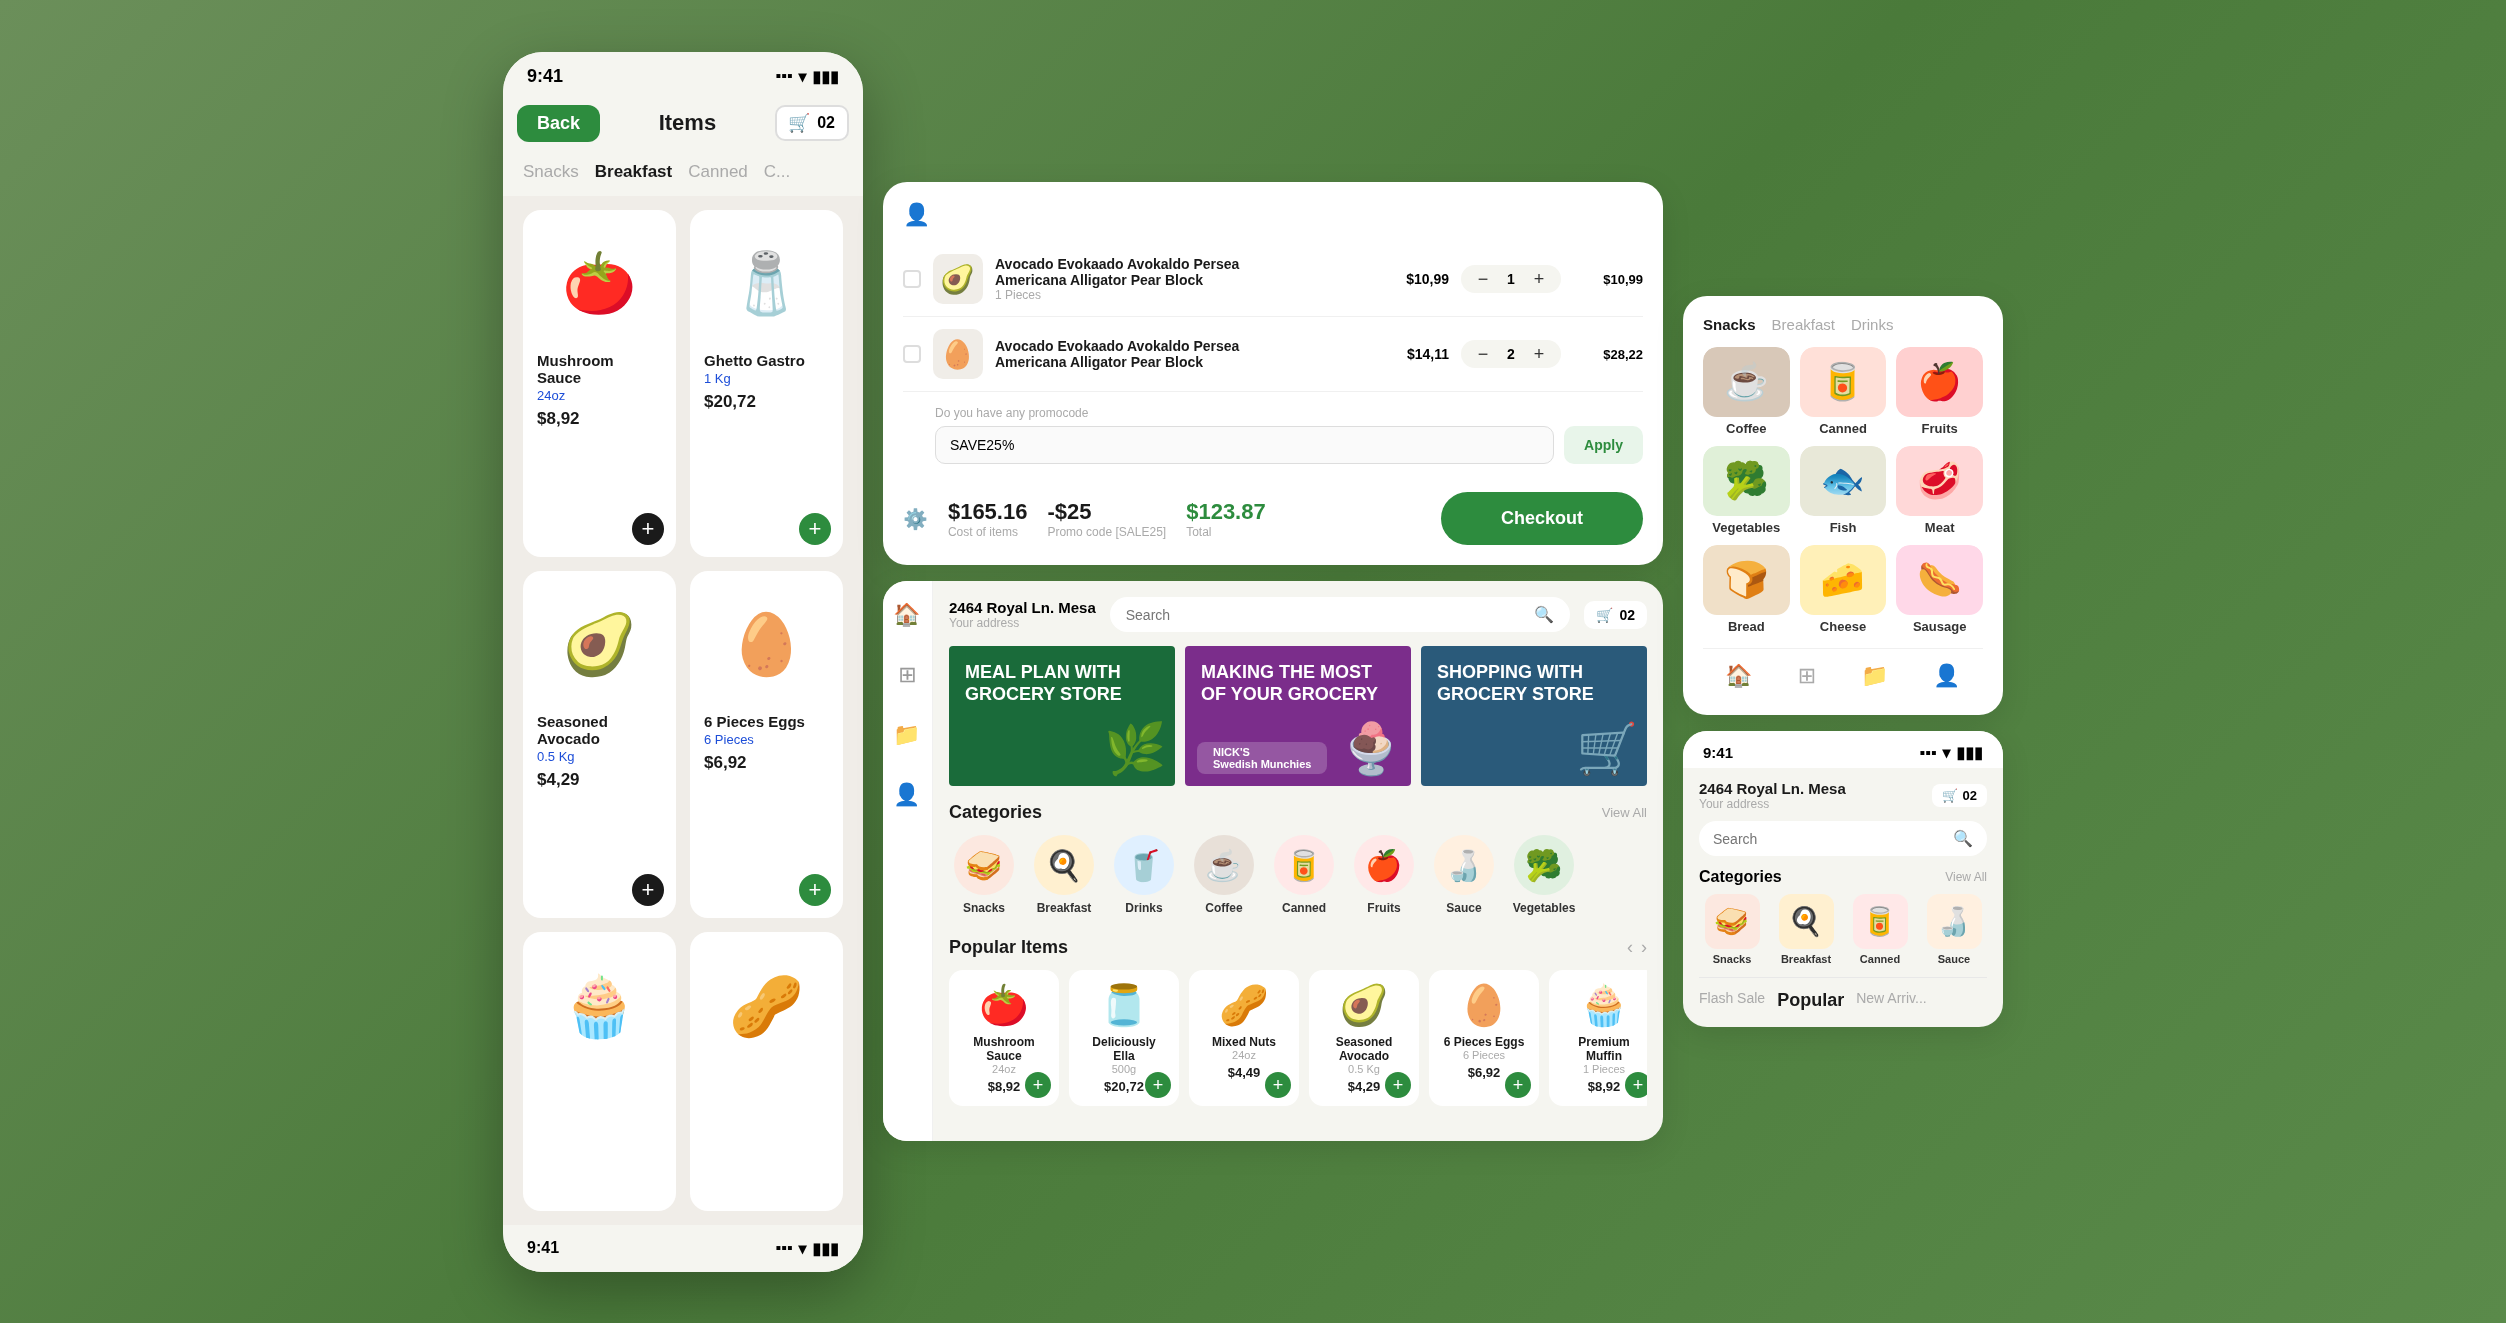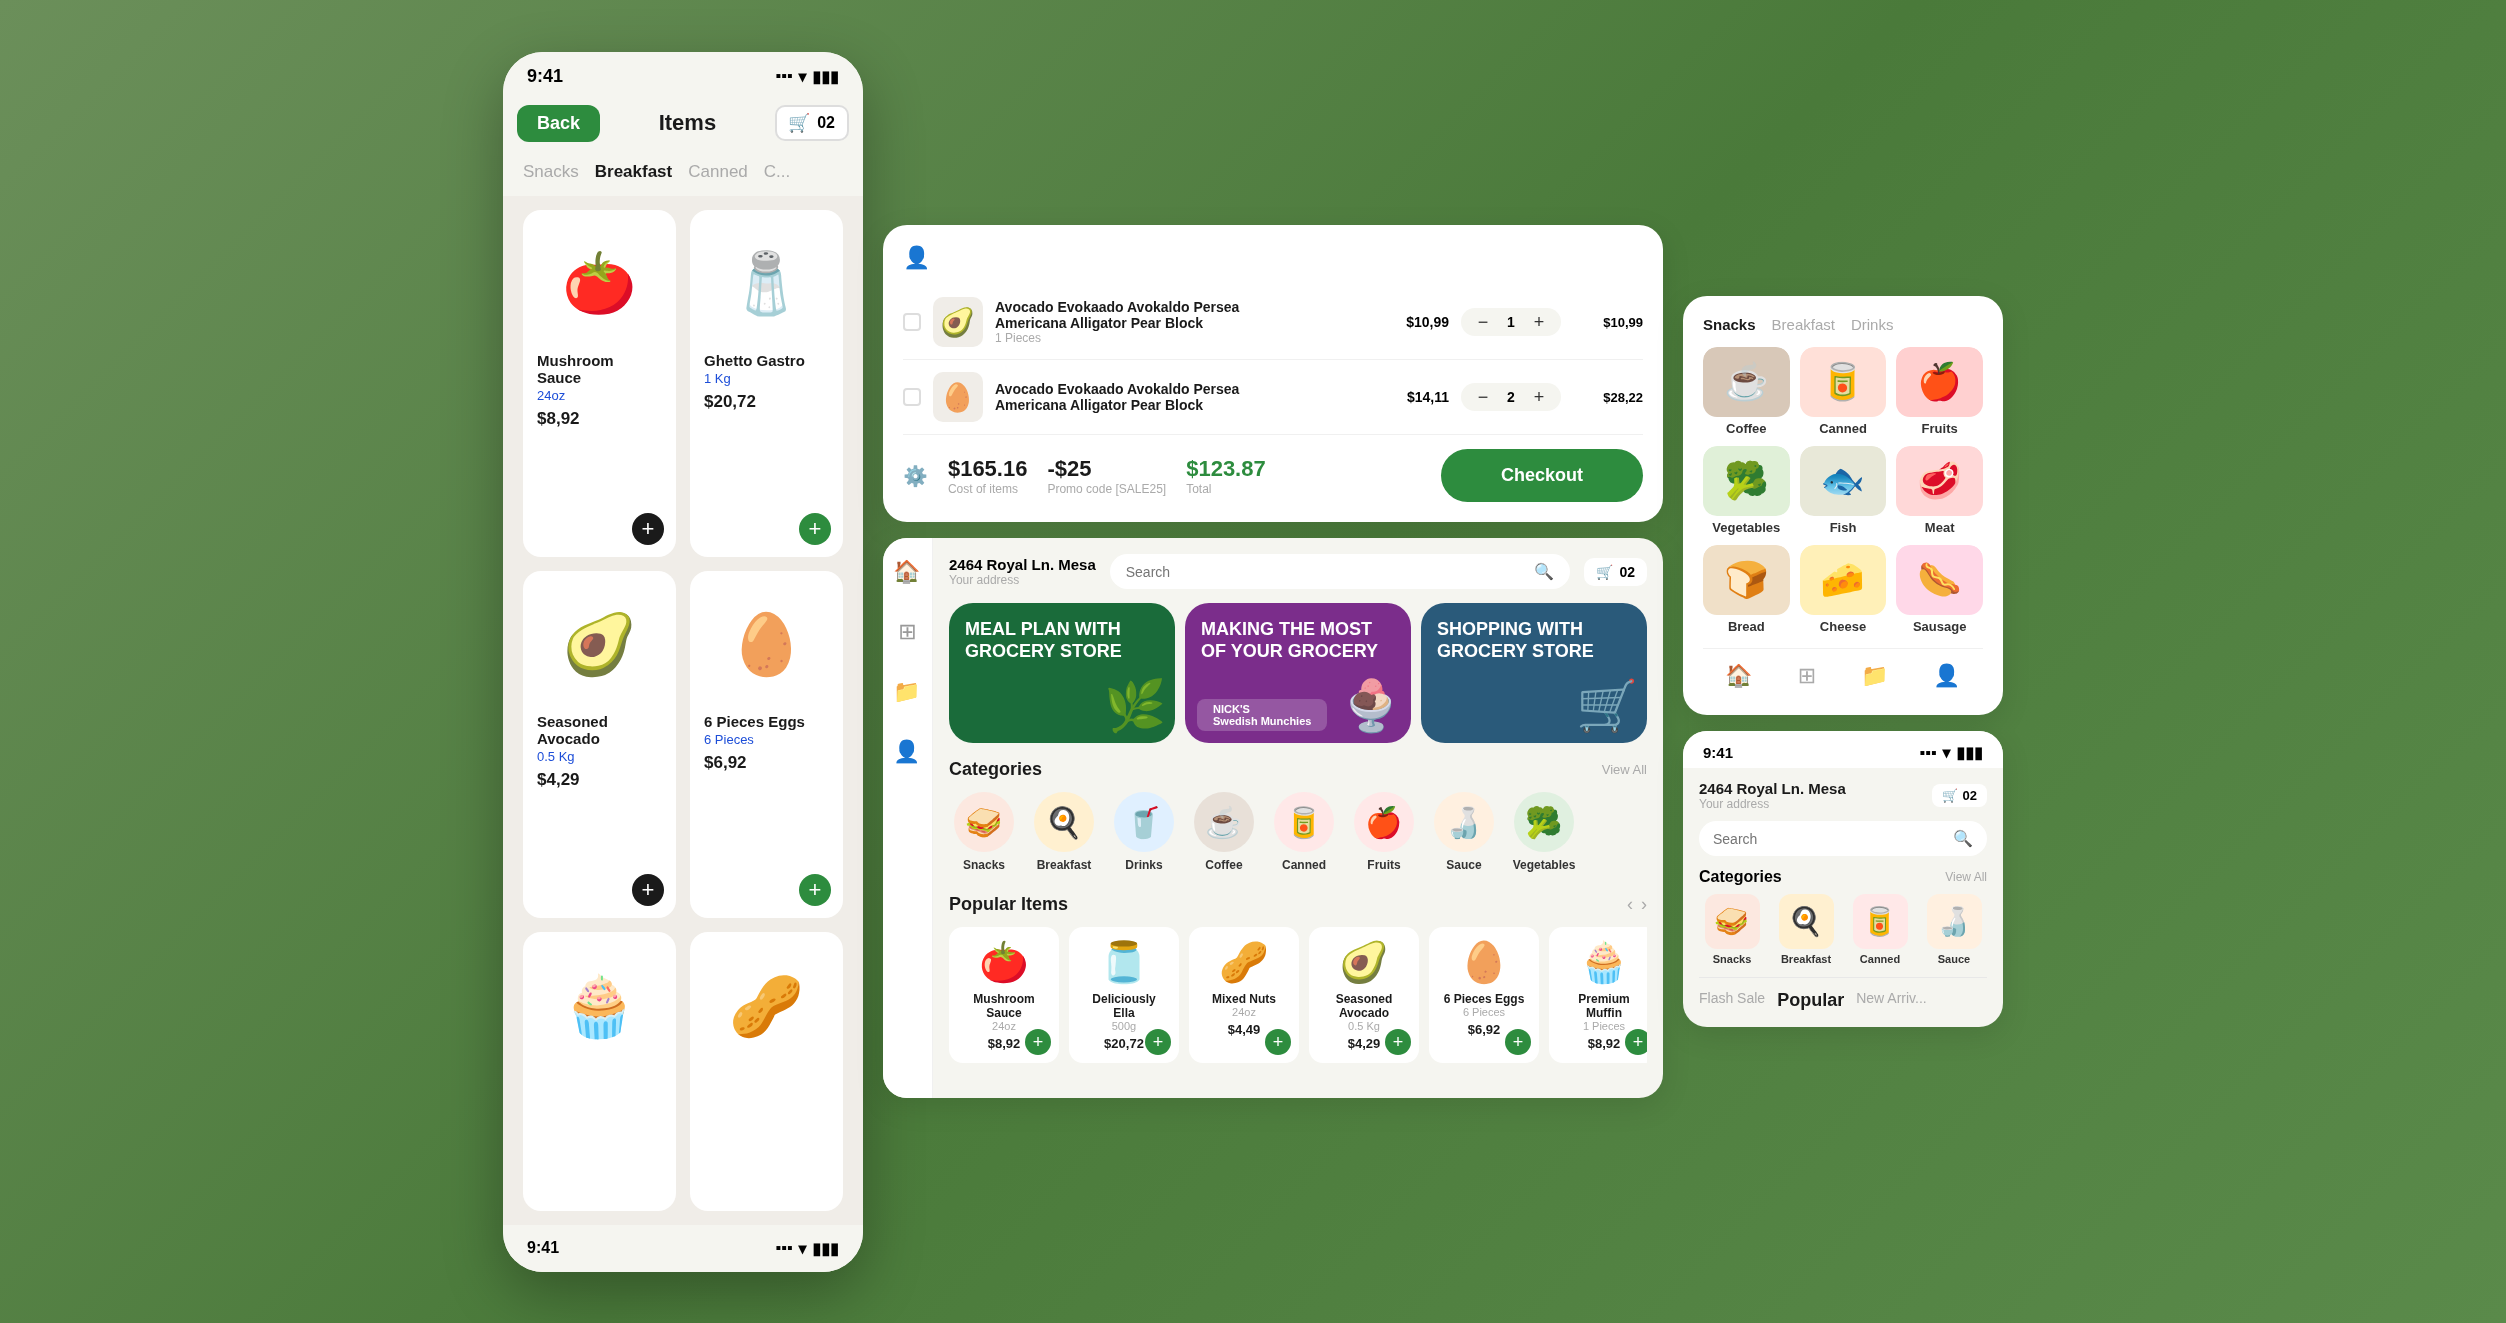--- a/index.html
+++ b/index.html
@@ -343,21 +343,21 @@
       gap: 6px;
     }
     
     .banners-row {
       display: flex;
       gap: 10px;
       margin-bottom: 16px;
       height: 140px;
     }
     .banner {
-      border-radius: 24px;
+      border-radius: 4px;
       flex: 1;
       display: flex;
       align-items: flex-start;
       padding: 16px;
       overflow: hidden;
       position: relative;
     }
     .banner-1 { background: #1a6b3a; }
     .banner-2 { background: #7b2d8b; }
     .banner-3 { background: #2a5a7a; }
@@ -735,20 +735,29 @@
         </div>
         <div class="cart-item-price">$14,11</div>
         <div class="qty-control">
           <button class="qty-btn">−</button>
           <span class="qty-num">2</span>
           <button class="qty-btn">+</button>
         </div>
         <div class="cart-total-row">$28,22</div>
       </div>
 
+      <div class="promo-row">
+        <div style="width:100%;padding-left:0;">
+          <div style="font-size:12px;color:#aaa;margin-bottom:6px;">Do you have any promocode</div>
+          <div style="display:flex;gap:10px;">
+            <input class="promo-input" value="SAVE25%" placeholder="SAVE25%" style="">
+            <button class="promo-apply">Apply</button>
+          </div>
+        </div>
+      </div>
 
       <div class="cart-footer">
         <span class="footer-settings">⚙️</span>
         <div class="footer-item">
           <div class="footer-amount">$165.16</div>
           <div class="footer-label">Cost of items</div>
         </div>
         <div class="footer-item">
           <div class="footer-discount">-$25</div>
           <div class="footer-label">Promo code [SALE25]</div>

